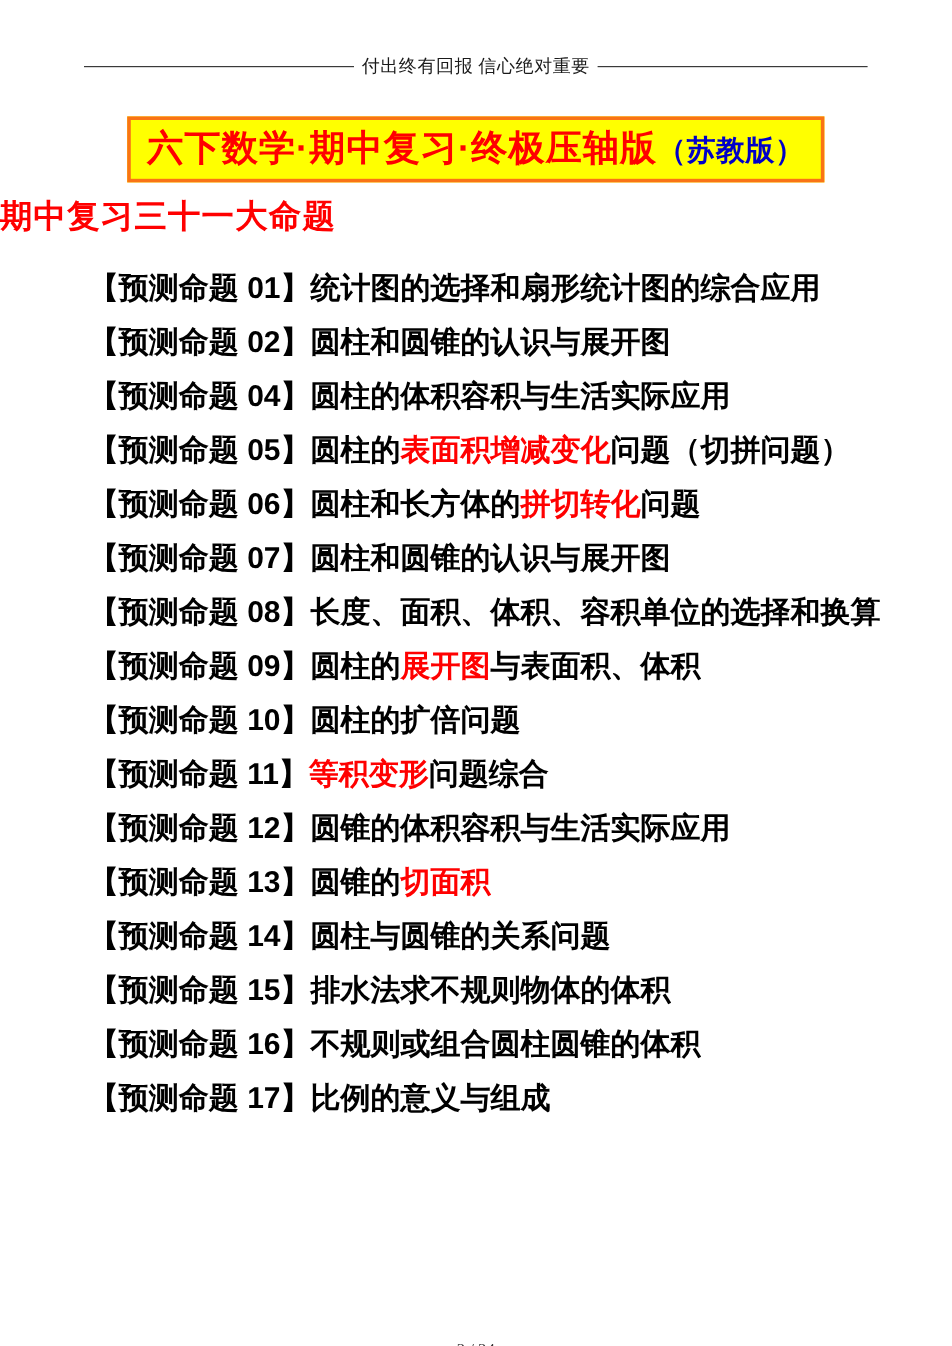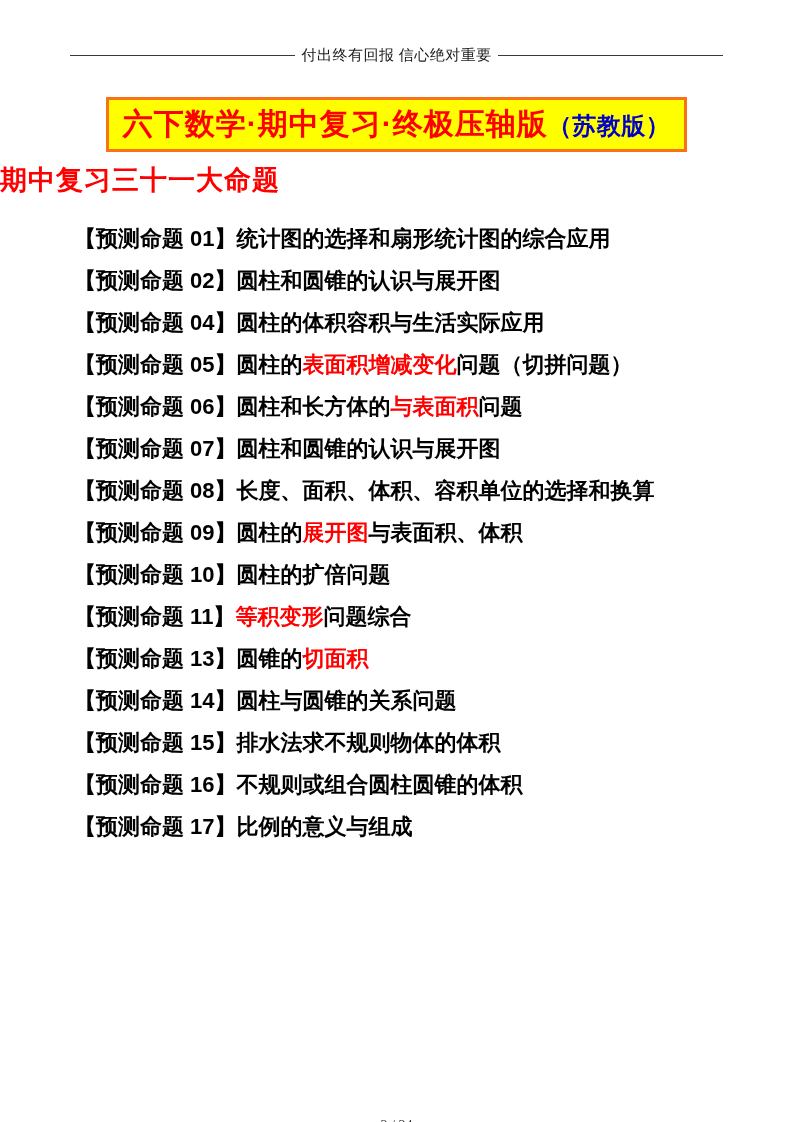--- a/index.html
+++ b/index.html
@@ -85,21 +85,21 @@
   }
 
   
   .list {
     margin-top: 20px;
     padding: 0 64px 0 74px;
   }
   .list-item {
     font-family: "Liberation Sans", sans-serif;
     font-weight: bold;
-    font-size: 22px;
+    font-size: 25px;
     color: #000000;
     line-height: 1;
     padding: 10px 0 10px 0;
     white-space: nowrap;
   }
   .tag {
     color: #000000;
   }
   .txt {
     color: #000000;
@@ -137,26 +137,27 @@
     </div>
   </div>
 
   <div class="subtitle">期中复习三十一大命题</div>
 
   <div class="list">
       <div class="list-item"><span class="tag">【预测命题 01】</span><span class="txt">统计图的选择和扇形统计图的综合应用</span></div>
       <div class="list-item"><span class="tag">【预测命题 02】</span><span class="txt">圆柱和圆锥的认识与展开图</span></div>
       <div class="list-item"><span class="tag">【预测命题 04】</span><span class="txt">圆柱的体积容积与生活实际应用</span></div>
       <div class="list-item"><span class="tag">【预测命题 05】</span><span class="txt">圆柱的</span><span class="txt hl">表面积增减变化</span><span class="txt">问题（切拼问题）</span></div>
-      <div class="list-item"><span class="tag">【预测命题 06】</span><span class="txt">圆柱和长方体的</span><span class="txt hl">与表面积</span><span class="txt">问题</span></div>
+      <div class="list-item"><span class="tag">【预测命题 06】</span><span class="txt">圆柱和长方体的</span><span class="txt hl">拼切转化</span><span class="txt">问题</span></div>
       <div class="list-item"><span class="tag">【预测命题 07】</span><span class="txt">圆柱和圆锥的认识与展开图</span></div>
       <div class="list-item"><span class="tag">【预测命题 08】</span><span class="txt">长度、面积、体积、容积单位的选择和换算</span></div>
       <div class="list-item"><span class="tag">【预测命题 09】</span><span class="txt">圆柱的</span><span class="txt hl">展开图</span><span class="txt">与表面积、体积</span></div>
       <div class="list-item"><span class="tag">【预测命题 10】</span><span class="txt">圆柱的扩倍问题</span></div>
       <div class="list-item"><span class="tag">【预测命题 11】</span><span class="txt hl">等积变形</span><span class="txt">问题综合</span></div>
+      <div class="list-item"><span class="tag">【预测命题 12】</span><span class="txt">圆锥的体积容积与生活实际应用</span></div>
       <div class="list-item"><span class="tag">【预测命题 13】</span><span class="txt">圆锥的</span><span class="txt hl">切面积</span></div>
       <div class="list-item"><span class="tag">【预测命题 14】</span><span class="txt">圆柱与圆锥的关系问题</span></div>
       <div class="list-item"><span class="tag">【预测命题 15】</span><span class="txt">排水法求不规则物体的体积</span></div>
       <div class="list-item"><span class="tag">【预测命题 16】</span><span class="txt">不规则或组合圆柱圆锥的体积</span></div>
       <div class="list-item"><span class="tag">【预测命题 17】</span><span class="txt">比例的意义与组成</span></div>
     </div>
 
   <div class="footer">2 / 24</div>
 
 </div>

